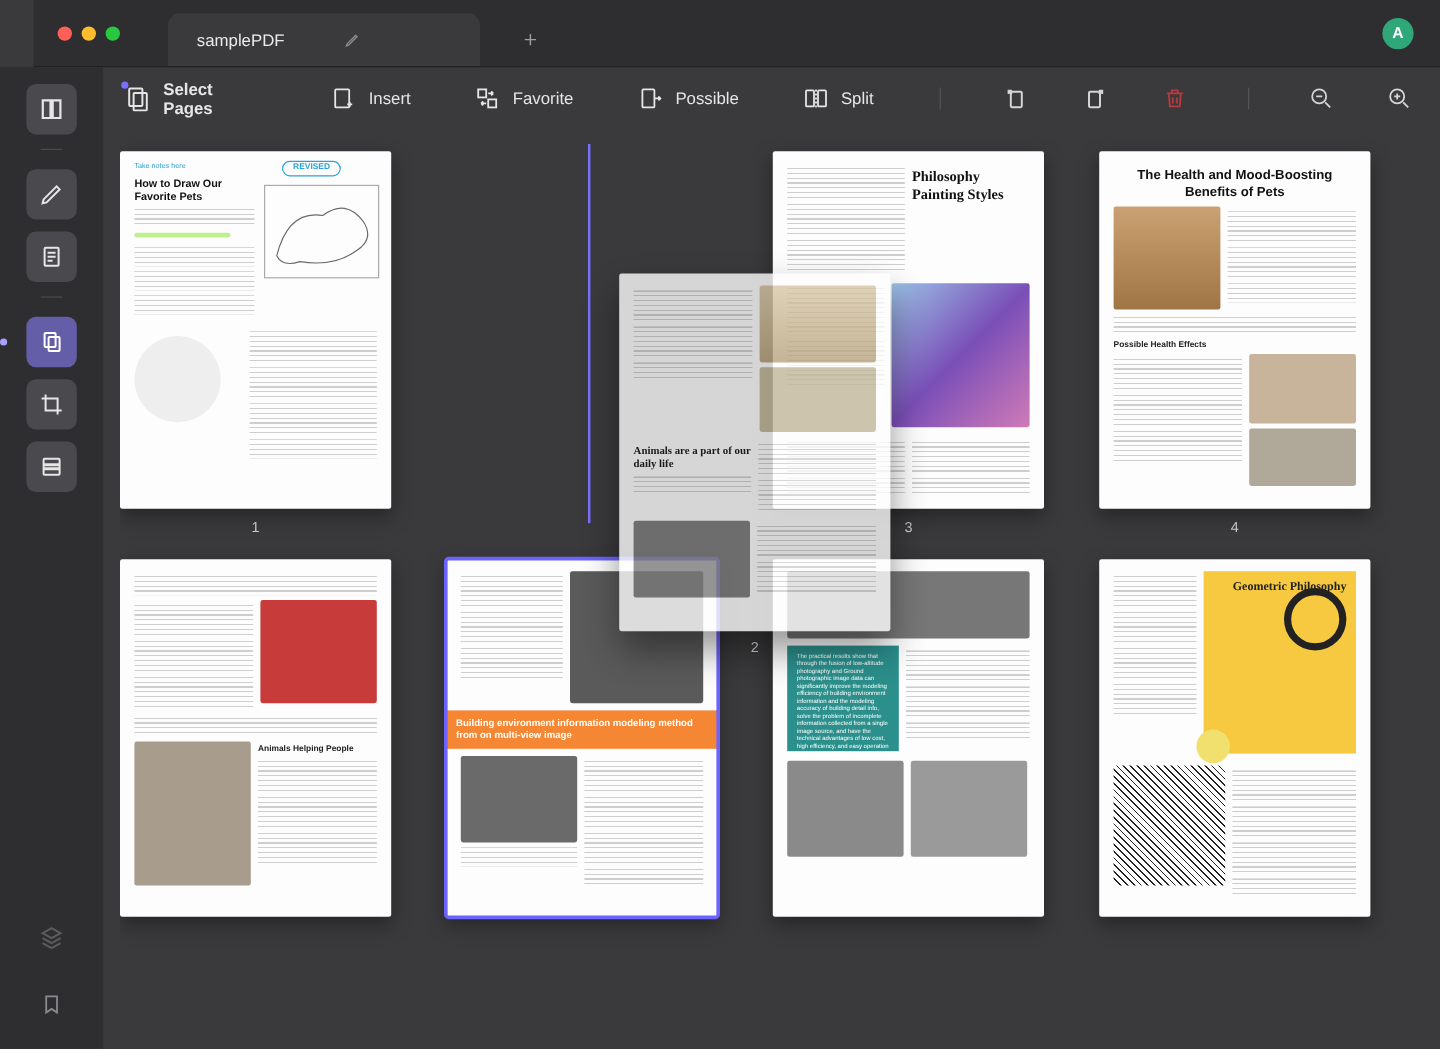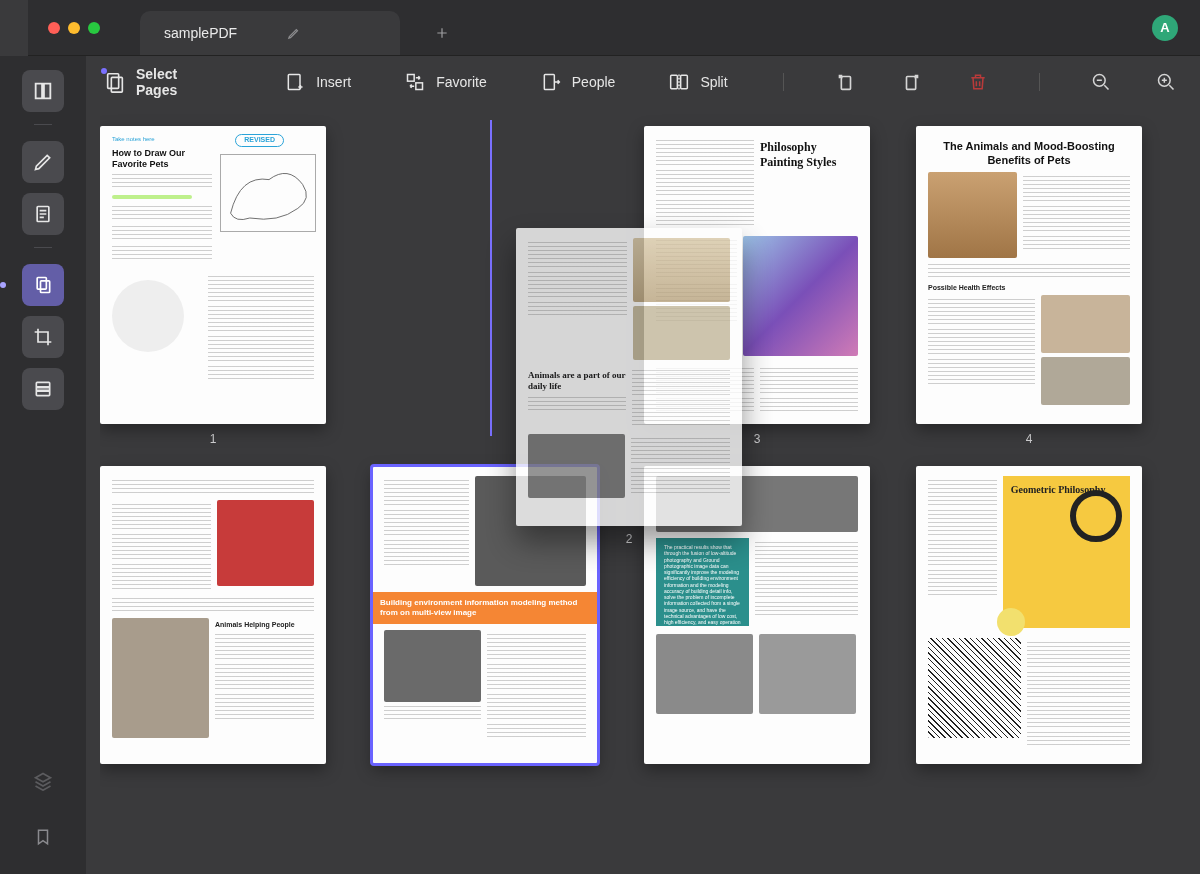--- a/index.html
+++ b/index.html
@@ -159,21 +159,21 @@
   .img-box { background:#ddd; width:100%; height:70px; border-radius:2px;}
   .img-box.half { width:48%; height:80px;}
   .row { display:flex; gap:6px; }
   .col { flex:1; }
   .dog-box { position:absolute; top:28px; right:10px; width:96px; height:78px; border:1px solid #aaa; }
   .circle-img { width:72px; height:72px; background:#eee; border-radius:50%; margin-top:8px;}
   .small-title { font-weight:700; font-size:7px; margin:3px 0;}
   .orange-band { background:#f58634; color:#fff; font-weight:700; font-size:8px; padding:6px 8px; margin:6px -12px;}
   .teal-band { background:#2b8f8c; color:#fff; font-size:5px; padding:6px 8px; height:88px;}
   .yellow-box { background:#f6c940; height:152px; position:relative;}
-  .yellow-box .t { font-family: Georgia, serif; font-weight:700; font-size:10px; padding:8px;}
+  .yellow-box .t { font-family: Georgia, serif; font-weight:700; font-size:10px; padding:8px;text-align:right;}
   .yellow-circle { position:absolute; width:28px; height:28px; border-radius:50%; background:#f2e06e; left:-6px; bottom:-8px;}
   .torus { width:52px; height:52px; border:6px solid #222; border-radius:50%; position:absolute; right:8px; top:14px;}
 
   
   .drag-floater {
     position: absolute;
     top: 228px; left: 516px;
     width: 226px; height: 298px;
     z-index: 5;
   }
@@ -252,21 +252,21 @@
     </span>
     <span>Favorite</span>
   </div>
   <div class="action">
     <span class="ico">
       <svg width="20" height="20" viewBox="0 0 24 24" fill="none" stroke="#e6e6e6" stroke-width="1.8">
           <rect x="4" y="3" width="12" height="18" rx="1"></rect>
           <path d="M16 12h6M20 10l2 2-2 2"></path>
         </svg>
     </span>
-    <span>People</span>
+    <span>Possible</span>
   </div>
   <div class="action">
     <span class="ico">
       <svg width="20" height="20" viewBox="0 0 24 24" fill="none" stroke="#e6e6e6" stroke-width="1.8">
           <rect x="2" y="4" width="8" height="16" rx="1"></rect>
           <rect x="14" y="4" width="8" height="16" rx="1"></rect>
           <path d="M12 3v18" stroke-dasharray="2 2"></path>
         </svg>
     </span>
     <span>Split</span>
@@ -425,21 +425,21 @@
               <div class="para"></div>
               <div class="para s"></div>
             </div>
         </div>
       </div>
       <div class="pg-num">3</div>
     </div>
 
     <div class="thumb-wrap">
       <div class="thumb">
-        <div class="hdr center">The Animals and Mood-Boosting Benefits of Pets</div>
+        <div class="hdr center">The Health and Mood-Boosting Benefits of Pets</div>
         <div class="row" style="margin-top:4px;">
           <div class="col" style="flex:0 0 44%;">
             <div class="img-box" style="height:86px;background:linear-gradient(#caa172,#a07546);"></div>
           </div>
           <div class="col">
               <div class="para"></div>
               <div class="para"></div>
               <div class="para s"></div>
             </div>
         </div>

